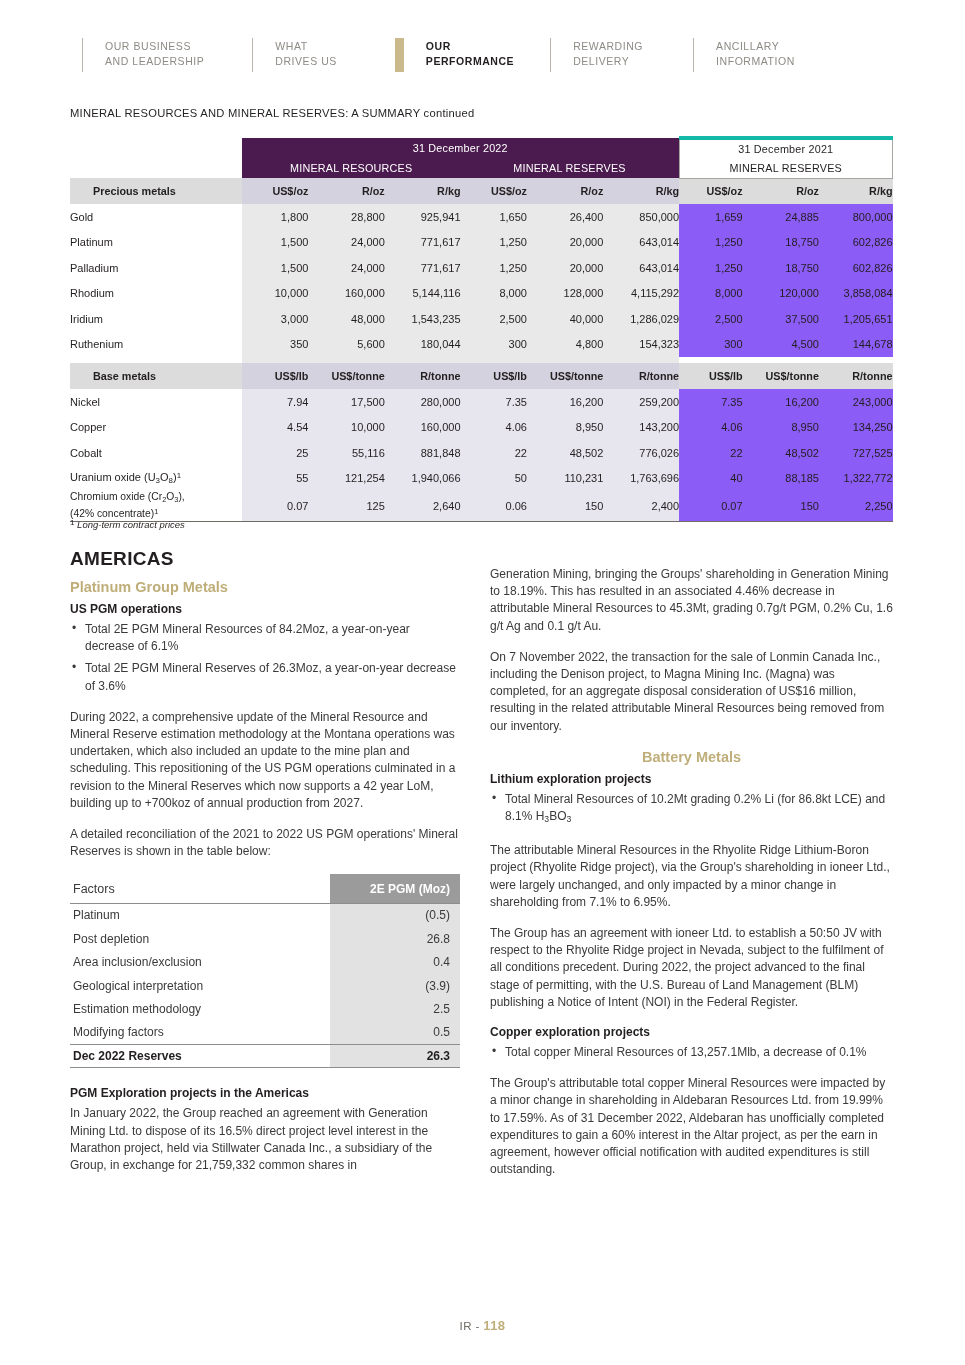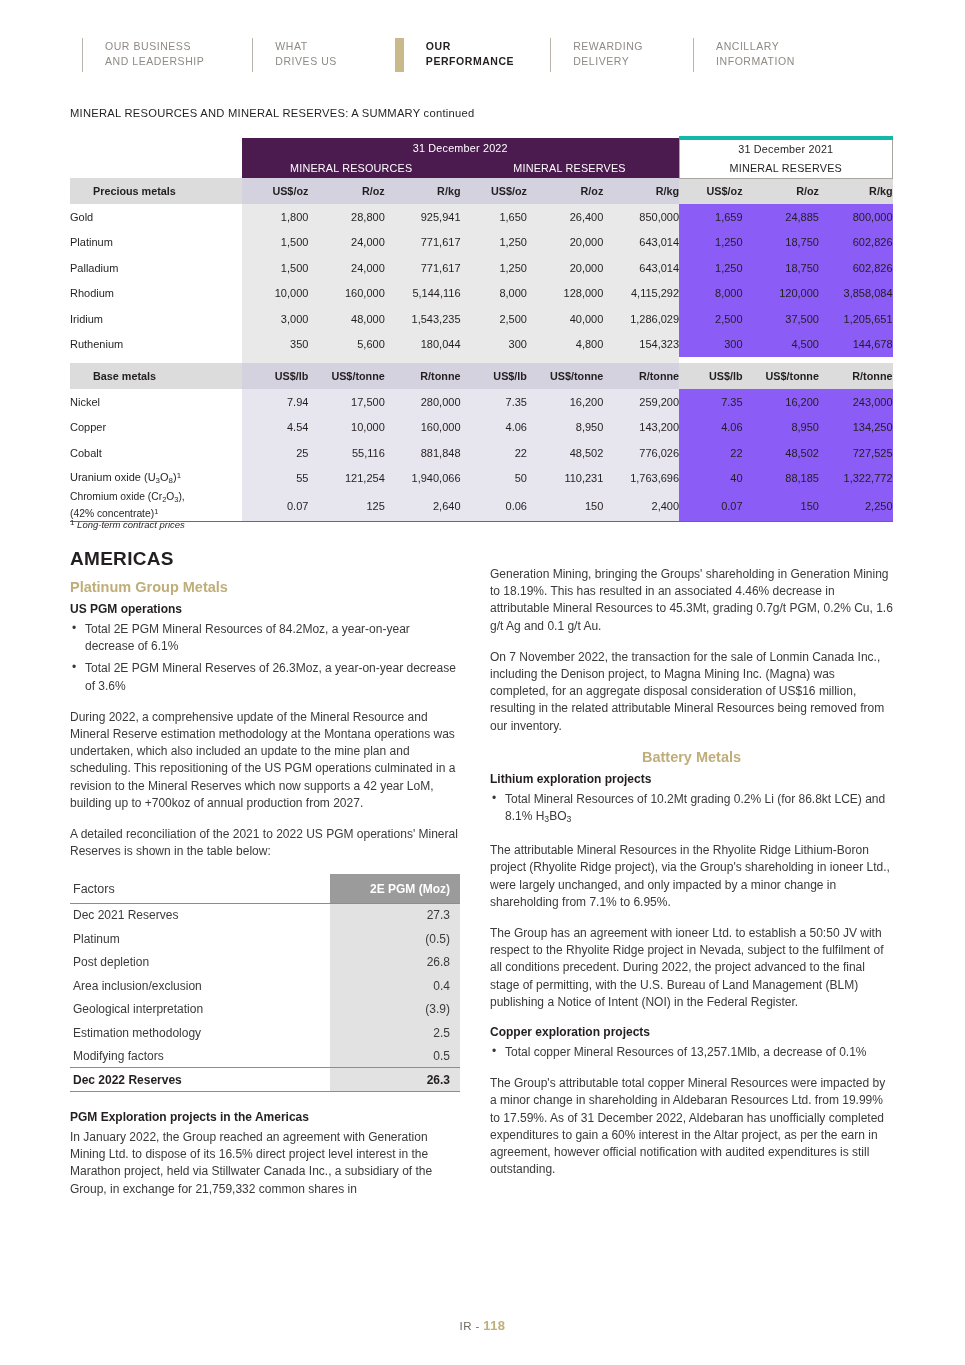--- a/index.html
+++ b/index.html
@@ -541,24 +541,20 @@
 
   <table class="recon">
     <thead>
       <tr class="head-rule">
         <td class="rh-label">Factors</td>
         <td class="rh-value">2E PGM (Moz)</td>
       </tr>
     </thead>
     <tbody>
       <tr>
-        <td class="rd-label">Dec 2021 Reserves</td>
-        <td class="rd-value">27.3</td>
-      </tr>
-      <tr>
         <td class="rd-label">Platinum</td>
         <td class="rd-value">(0.5)</td>
       </tr>
       <tr>
         <td class="rd-label">Post depletion</td>
         <td class="rd-value">26.8</td>
       </tr>
       <tr>
         <td class="rd-label">Area inclusion/exclusion</td>
         <td class="rd-value">0.4</td>

